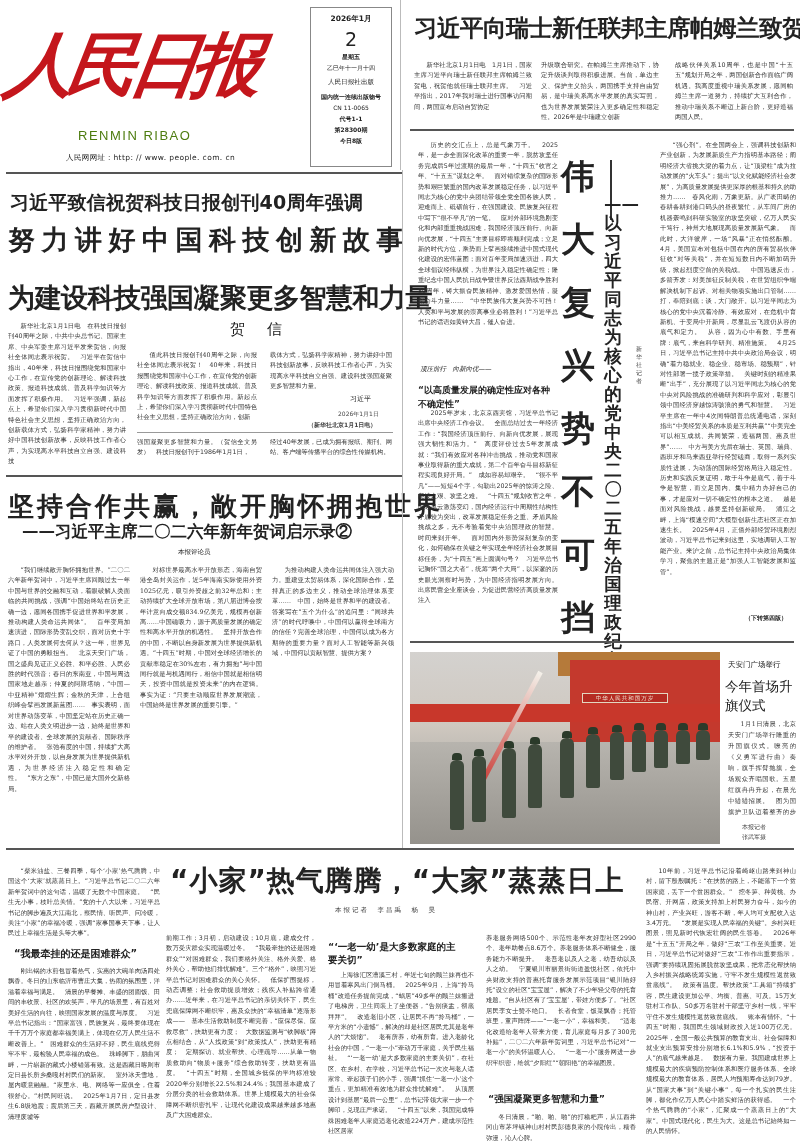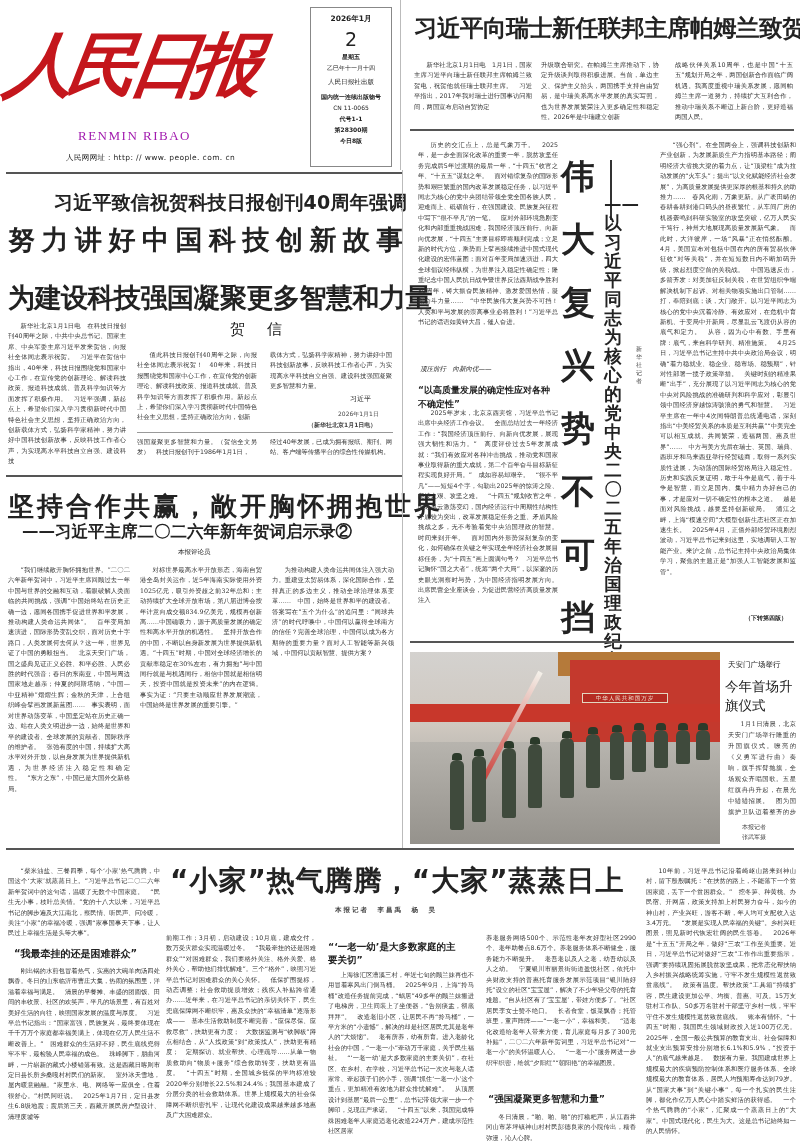--- a/index.html
+++ b/index.html
@@ -8,52 +8,52 @@
   .abs { position: absolute; }
   .serif { font-family: "DejaVu Serif", serif; }
   .body-text { font-size: 6.3px; line-height: 10.4px; color: #333; text-align: justify; overflow: hidden; }
   .body-text p { text-indent: 2em; }
   .rule { position: absolute; background: #555; }
   .thin { position: absolute; background: #999; }
 
   
   .mast-logo { left: 6px; top: 10px; width: 128px; height: 110px; color: #c4161c; font-family: "DejaVu Serif", serif; font-weight: bold; font-size: 70px; letter-spacing: -8px; line-height: 110px; font-style: italic; transform: skewX(-8deg); white-space: nowrap; }
   .mast-logo span { display: inline-block; }
-  .mast-roman { left: 78px; top: 128px; color: #a21caf; font-family: Liberation Serif, serif; font-size: 13px; letter-spacing: 1.5px; }
+  .mast-roman { left: 78px; top: 128px; color: #4d7c0f; font-family: Liberation Sans, sans-serif; font-size: 13px; letter-spacing: 1.5px; }
   .mast-url { left: 66px; top: 153px; font-size: 7.5px; color: #222; letter-spacing: 0.4px; }
   .date-box { left: 310px; top: 7px; width: 82px; height: 160px; border: 1px solid #888; text-align: center; padding-top: 6px; }
   .date-box .ym { font-size: 7.5px; font-weight: bold; }
   .date-box .day { font-size: 19px; line-height: 24px; margin-top: 3px; }
   .date-box .l { font-size: 6px; line-height: 11px; }
   .date-box .publisher { font-family: "DejaVu Serif", serif; font-size: 6.6px; line-height: 14px; margin: 2px 0; }
 
   
   .hl-top { left: 414px; top: 12px; font-size: 23.5px; font-weight: bold; letter-spacing: -0.5px; white-space: nowrap; }
-  .hl-sci1 { left: 10px; top: 190px; font-size: 19px; font-weight: bold; white-space: nowrap; letter-spacing: 0.2px; margin-left: 44px; }
+  .hl-sci1 { left: 10px; top: 190px; font-size: 19px; font-weight: bold; white-space: nowrap; letter-spacing: 0.2px; }
   .hl-sci2 { left: 8px; top: 222px; font-size: 27px; font-weight: bold; white-space: nowrap; letter-spacing: 6.5px; }
   .hl-sci3 { left: 8px; top: 262px; font-size: 27px; font-weight: bold; white-space: nowrap; letter-spacing: -0.5px; margin-top: 18px; }
   .letter-title { left: 230px; top: 320px; font-family: Liberation Mono, monospace; font-size: 15px; letter-spacing: 22px; }
   .hl-coop { left: 8px; top: 489px; font-size: 26px; font-weight: bold; white-space: nowrap; letter-spacing: 3px; }
   .hl-coop-sub { left: 22px; top: 521px; font-family: "DejaVu Serif", serif; font-size: 16.5px; font-weight: bold; white-space: nowrap; }
   .coop-byline { left: 178px; top: 548px; font-size: 6.5px; }
 
   .vert-big { left: 558px; top: 145px; width: 40px; font-size: 34px; font-weight: bold; text-align: center; line-height: 63px; }
   .vert-dash { left: 610px; top: 160px; width: 2px; height: 60px; background: #333; }
   .vert-sub { left: 604px; top: 195px; width: 18px; font-family: "DejaVu Serif", serif; font-size: 17.5px; font-weight: bold; line-height: 19px; text-align: center; word-break: break-all; }
   .vert-byline { left: 636px; top: 345px; width: 8px; font-size: 6px; line-height: 8px; color: #444; word-break: break-all; }
 
   .subhead-pre { left: 420px; top: 365px; font-size: 6.5px; font-family: "DejaVu Serif", serif; font-style: italic; }
   .subhead { left: 418px; top: 377px; width: 140px; font-size: 9px; font-weight: bold; line-height: 14px; margin-top: 6px; }
 
   .photo-caption-small { left: 728px; top: 660px; font-size: 7.5px; font-family: "DejaVu Serif", serif; }
   .photo-caption-big { left: 725px; top: 677px; width: 72px; font-size: 13.5px; line-height: 19px; }
   .photo-credit { left: 742px; top: 822px; font-size: 6px; line-height: 10px; text-align: center; color: #444; }
 
   .hl-xiaojia { left: 170px; top: 862px; font-size: 28px; font-weight: bold; white-space: nowrap; letter-spacing: 1px; }
-  .xiaojia-byline { left: 335px; top: 906px; font-size: 6.5px; letter-spacing: 2px; color: #444; font-weight: bold; }
+  .xiaojia-byline { left: 335px; top: 906px; font-size: 6.5px; letter-spacing: 2px; color: #444; }
   .sub1 { left: 14px; top: 947px; font-size: 10px; font-weight: bold; white-space: nowrap; }
   .sub2 { left: 328px; top: 940px; width: 136px; font-size: 9.5px; font-weight: bold; line-height: 13px; }
   .sub3 { left: 488px; top: 1093px; font-size: 9.5px; font-weight: bold; white-space: nowrap; }
 
   
   .photo { left: 410px; top: 652px; width: 310px; height: 192px; overflow: hidden; background: linear-gradient(180deg, #d4d2cf 0%, #cfc8c0 38%, #b8b5ae 60%, #8f8c86 100%); }
   .photo .wall { position: absolute; left: 0; top: 52px; width: 310px; height: 18px; background: #c8372b; }
   .photo .gate { position: absolute; left: 160px; top: 8px; width: 150px; height: 82px; background: #c4392d; }
   .photo .roof { position: absolute; left: 148px; top: 0; width: 162px; height: 24px; background: #b57a3a; }
   .photo .banner { position: absolute; left: 172px; top: 41px; width: 86px; height: 10px; background: #b52b22; border: 1px solid #e4d7c0; color: #f2e8d6; font-size: 5.5px; text-align: center; line-height: 8px; letter-spacing: 1px; }

